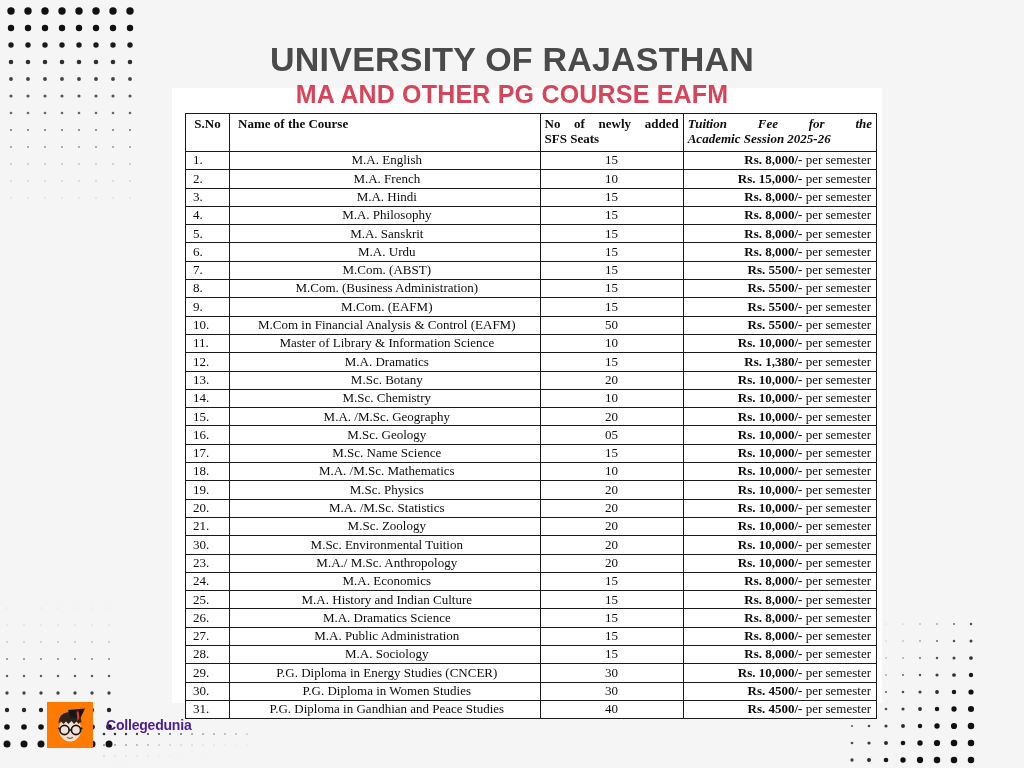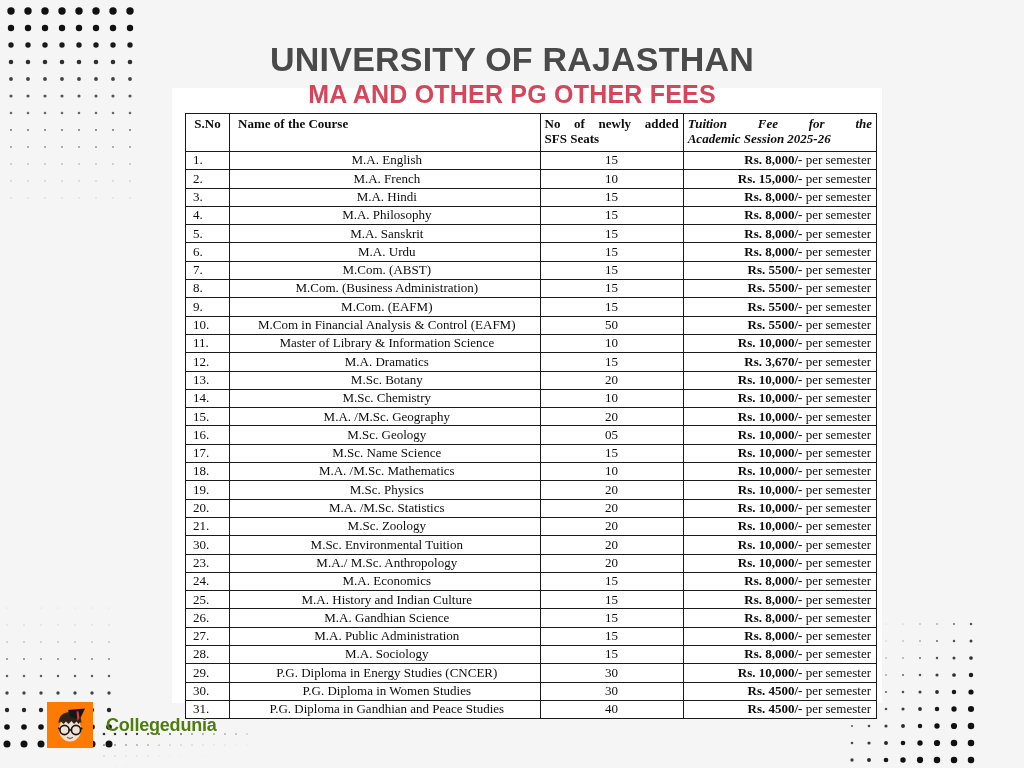--- a/index.html
+++ b/index.html
@@ -149,23 +149,23 @@
   }
   .brand-mark {
     width: 46px;
     height: 46px;
     background: #ff7a00;
     position: relative;
     overflow: hidden;
     flex: 0 0 auto;
   }
   .brand-name {
-    font-size: 18px;
+    font-size: 14px;
     font-weight: bold;
-    color: #4d7c0f;
+    color: #4c1d95;
     letter-spacing: -0.2px;
     white-space: nowrap;
   }
 </style>
 </head>
 <body>
 
 <div class="dots" style="left:0;top:0;">
   <svg width="200" height="210" id="dots-tl">
       <circle cx="11" cy="11" r="3.70" fill="#111111" opacity="1.00"></circle>
@@ -473,21 +473,21 @@
       <circle cx="103" cy="37" r="0.25" fill="#111111" opacity="0.05"></circle>
       <circle cx="114" cy="37" r="0.26" fill="#111111" opacity="0.02"></circle>
       <circle cx="125" cy="37" r="0.27" fill="#111111" opacity="-0.00"></circle>
       <circle cx="136" cy="37" r="0.28" fill="#111111" opacity="-0.03"></circle>
       <circle cx="147" cy="37" r="0.29" fill="#111111" opacity="-0.06"></circle>
     </svg>
 </div>
 
 <div class="header">
   <h1 class="title-main">UNIVERSITY OF RAJASTHAN</h1>
-  <h2 class="title-sub">MA AND OTHER PG OTHER FEES</h2>
+  <h2 class="title-sub">MA AND OTHER PG COURSE EAFM</h2>
 </div>
 
 <div class="scan-sheet"></div>
 <div class="scan-smudge"></div>
 <div class="scan-smudge-2"></div>
 
 <div class="doc-table-wrap">
   <table class="fees">
     <colgroup>
       <col class="col-sno">
@@ -573,21 +573,21 @@
         <tr>
           <td class="col-sno">11.</td>
           <td class="col-name">Master of Library &amp; Information Science</td>
           <td class="col-seats">10</td>
           <td class="col-fee"><span class="fee-amt">Rs. 10,000/-</span><span class="fee-unit"> per semester</span></td>
         </tr>
         <tr>
           <td class="col-sno">12.</td>
           <td class="col-name">M.A. Dramatics</td>
           <td class="col-seats">15</td>
-          <td class="col-fee"><span class="fee-amt">Rs. 3,670/-</span><span class="fee-unit"> per semester</span></td>
+          <td class="col-fee"><span class="fee-amt">Rs. 1,380/-</span><span class="fee-unit"> per semester</span></td>
         </tr>
         <tr>
           <td class="col-sno">13.</td>
           <td class="col-name">M.Sc. Botany</td>
           <td class="col-seats">20</td>
           <td class="col-fee"><span class="fee-amt">Rs. 10,000/-</span><span class="fee-unit"> per semester</span></td>
         </tr>
         <tr>
           <td class="col-sno">14.</td>
           <td class="col-name">M.Sc. Chemistry</td>
@@ -655,21 +655,21 @@
           <td class="col-fee"><span class="fee-amt">Rs. 8,000/-</span><span class="fee-unit"> per semester</span></td>
         </tr>
         <tr>
           <td class="col-sno">25.</td>
           <td class="col-name">M.A. History and Indian Culture</td>
           <td class="col-seats">15</td>
           <td class="col-fee"><span class="fee-amt">Rs. 8,000/-</span><span class="fee-unit"> per semester</span></td>
         </tr>
         <tr>
           <td class="col-sno">26.</td>
-          <td class="col-name">M.A. Gandhian Science</td>
+          <td class="col-name">M.A. Dramatics Science</td>
           <td class="col-seats">15</td>
           <td class="col-fee"><span class="fee-amt">Rs. 8,000/-</span><span class="fee-unit"> per semester</span></td>
         </tr>
         <tr>
           <td class="col-sno">27.</td>
           <td class="col-name">M.A. Public Administration</td>
           <td class="col-seats">15</td>
           <td class="col-fee"><span class="fee-amt">Rs. 8,000/-</span><span class="fee-unit"> per semester</span></td>
         </tr>
         <tr>

